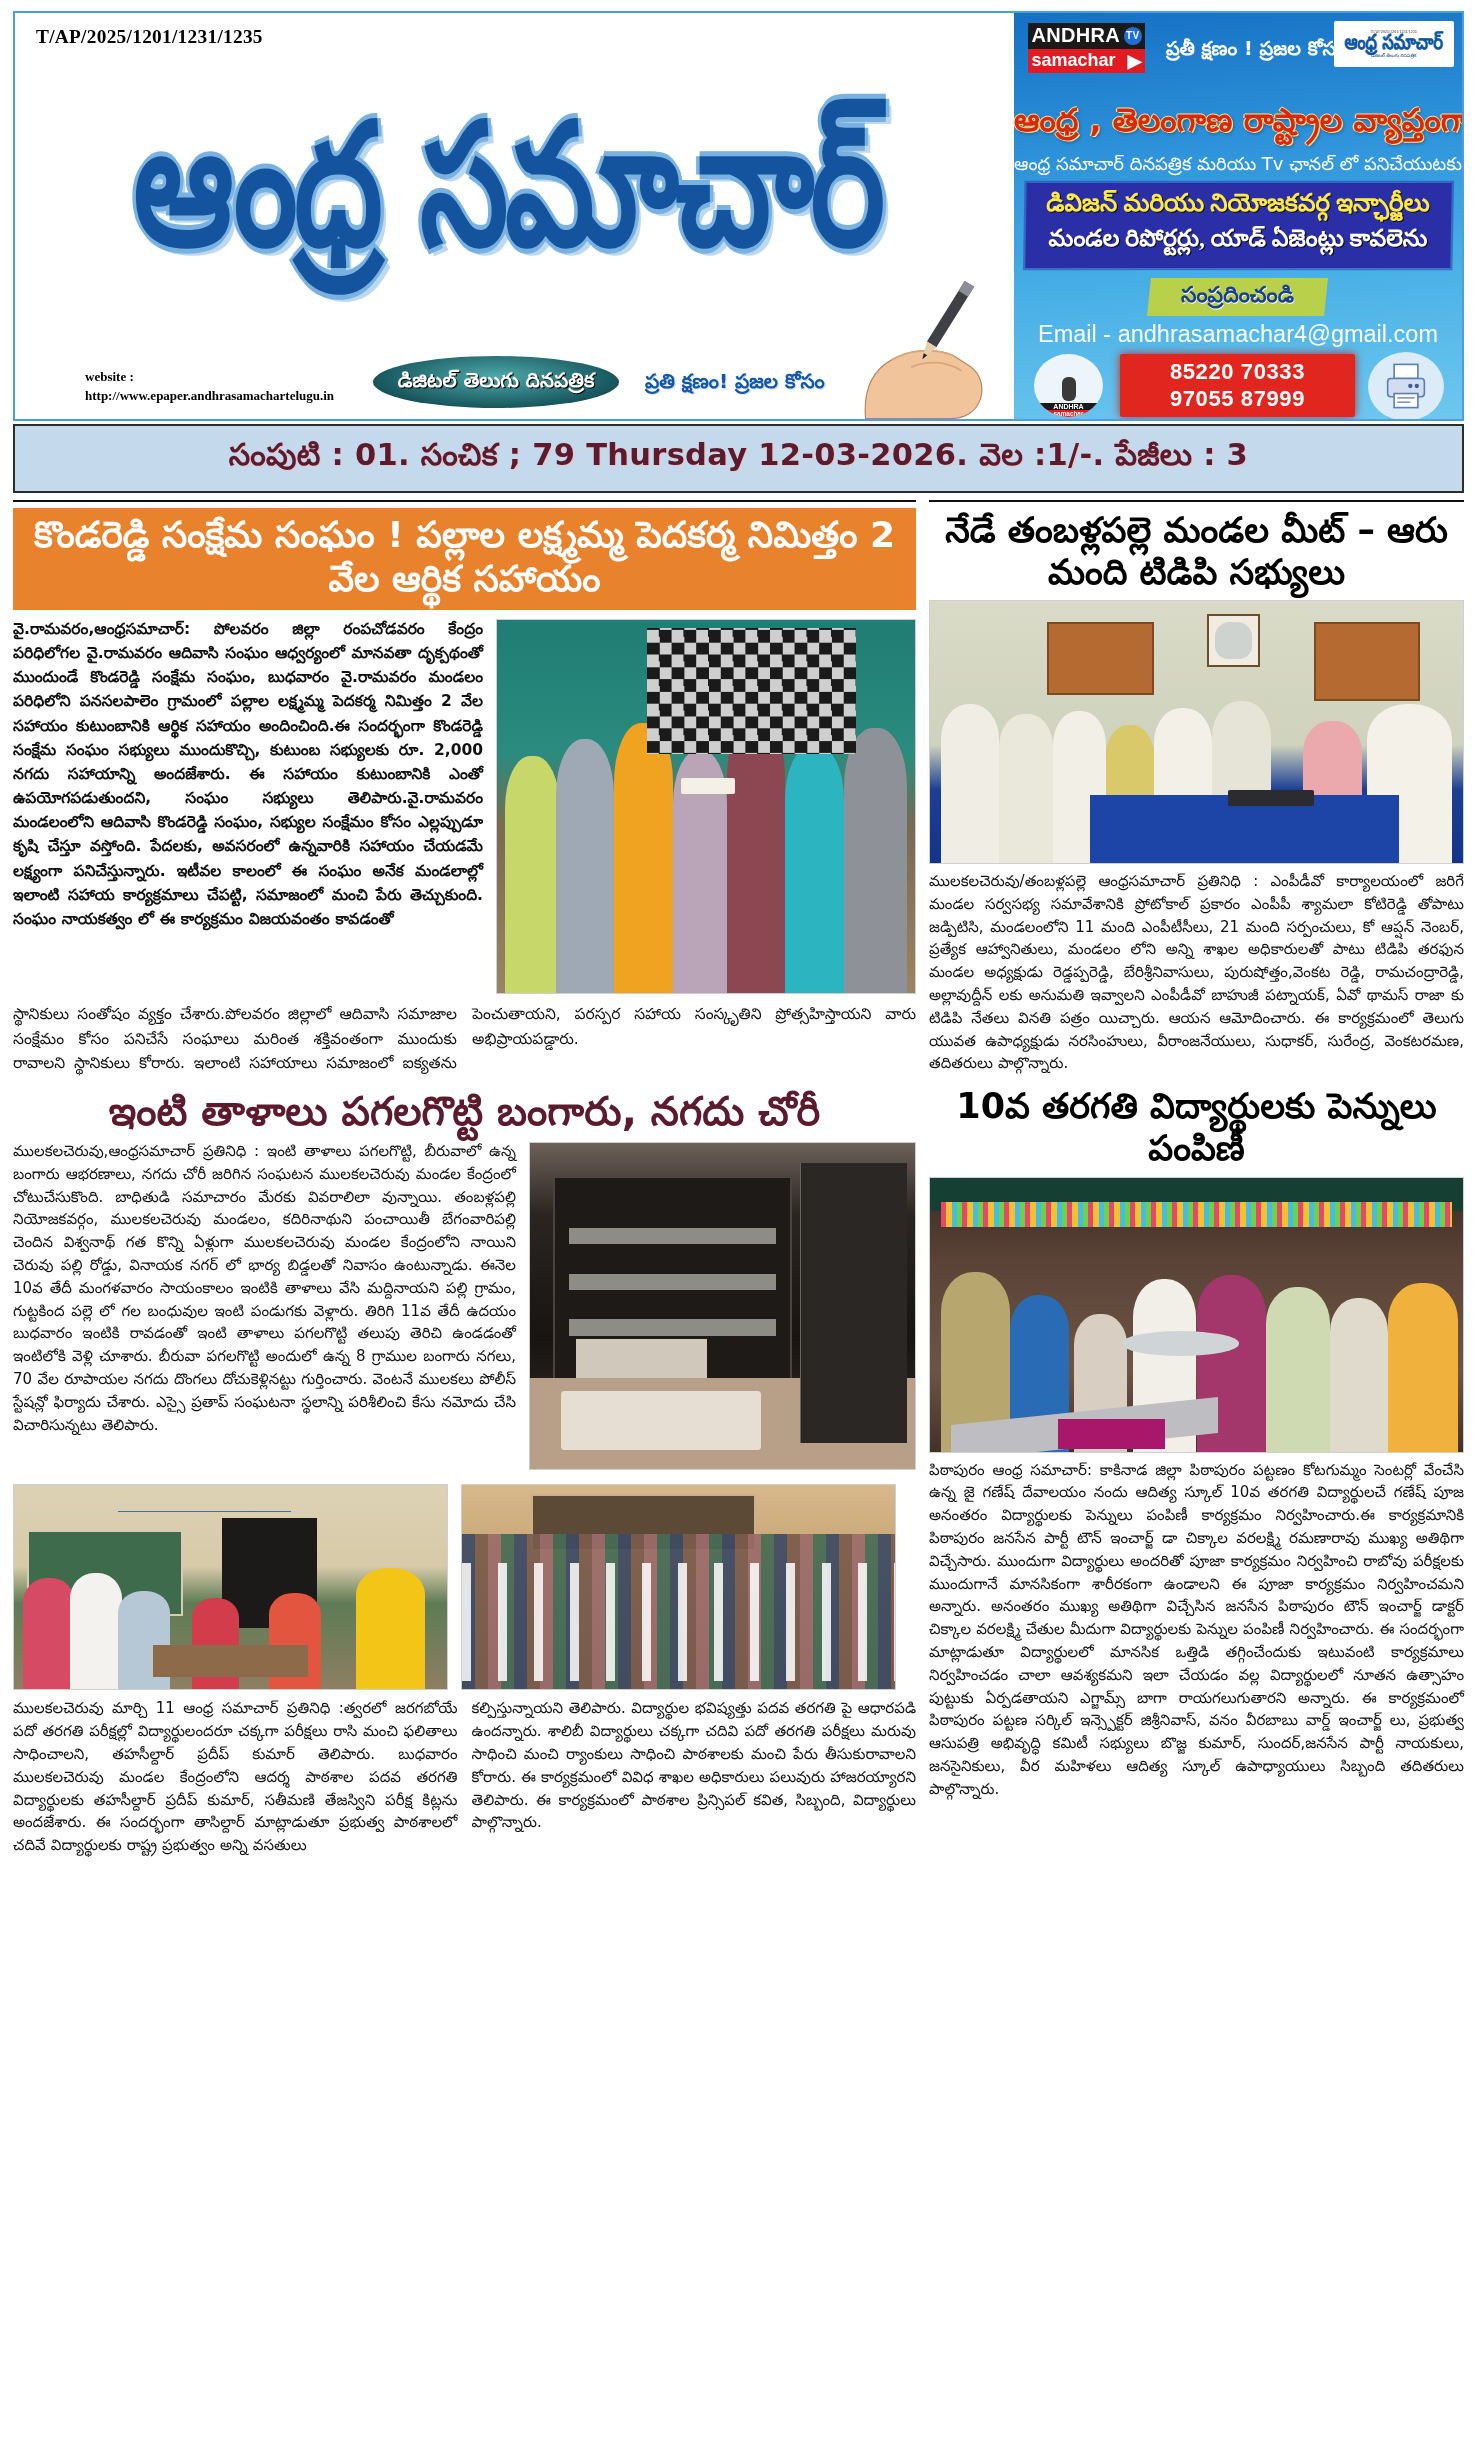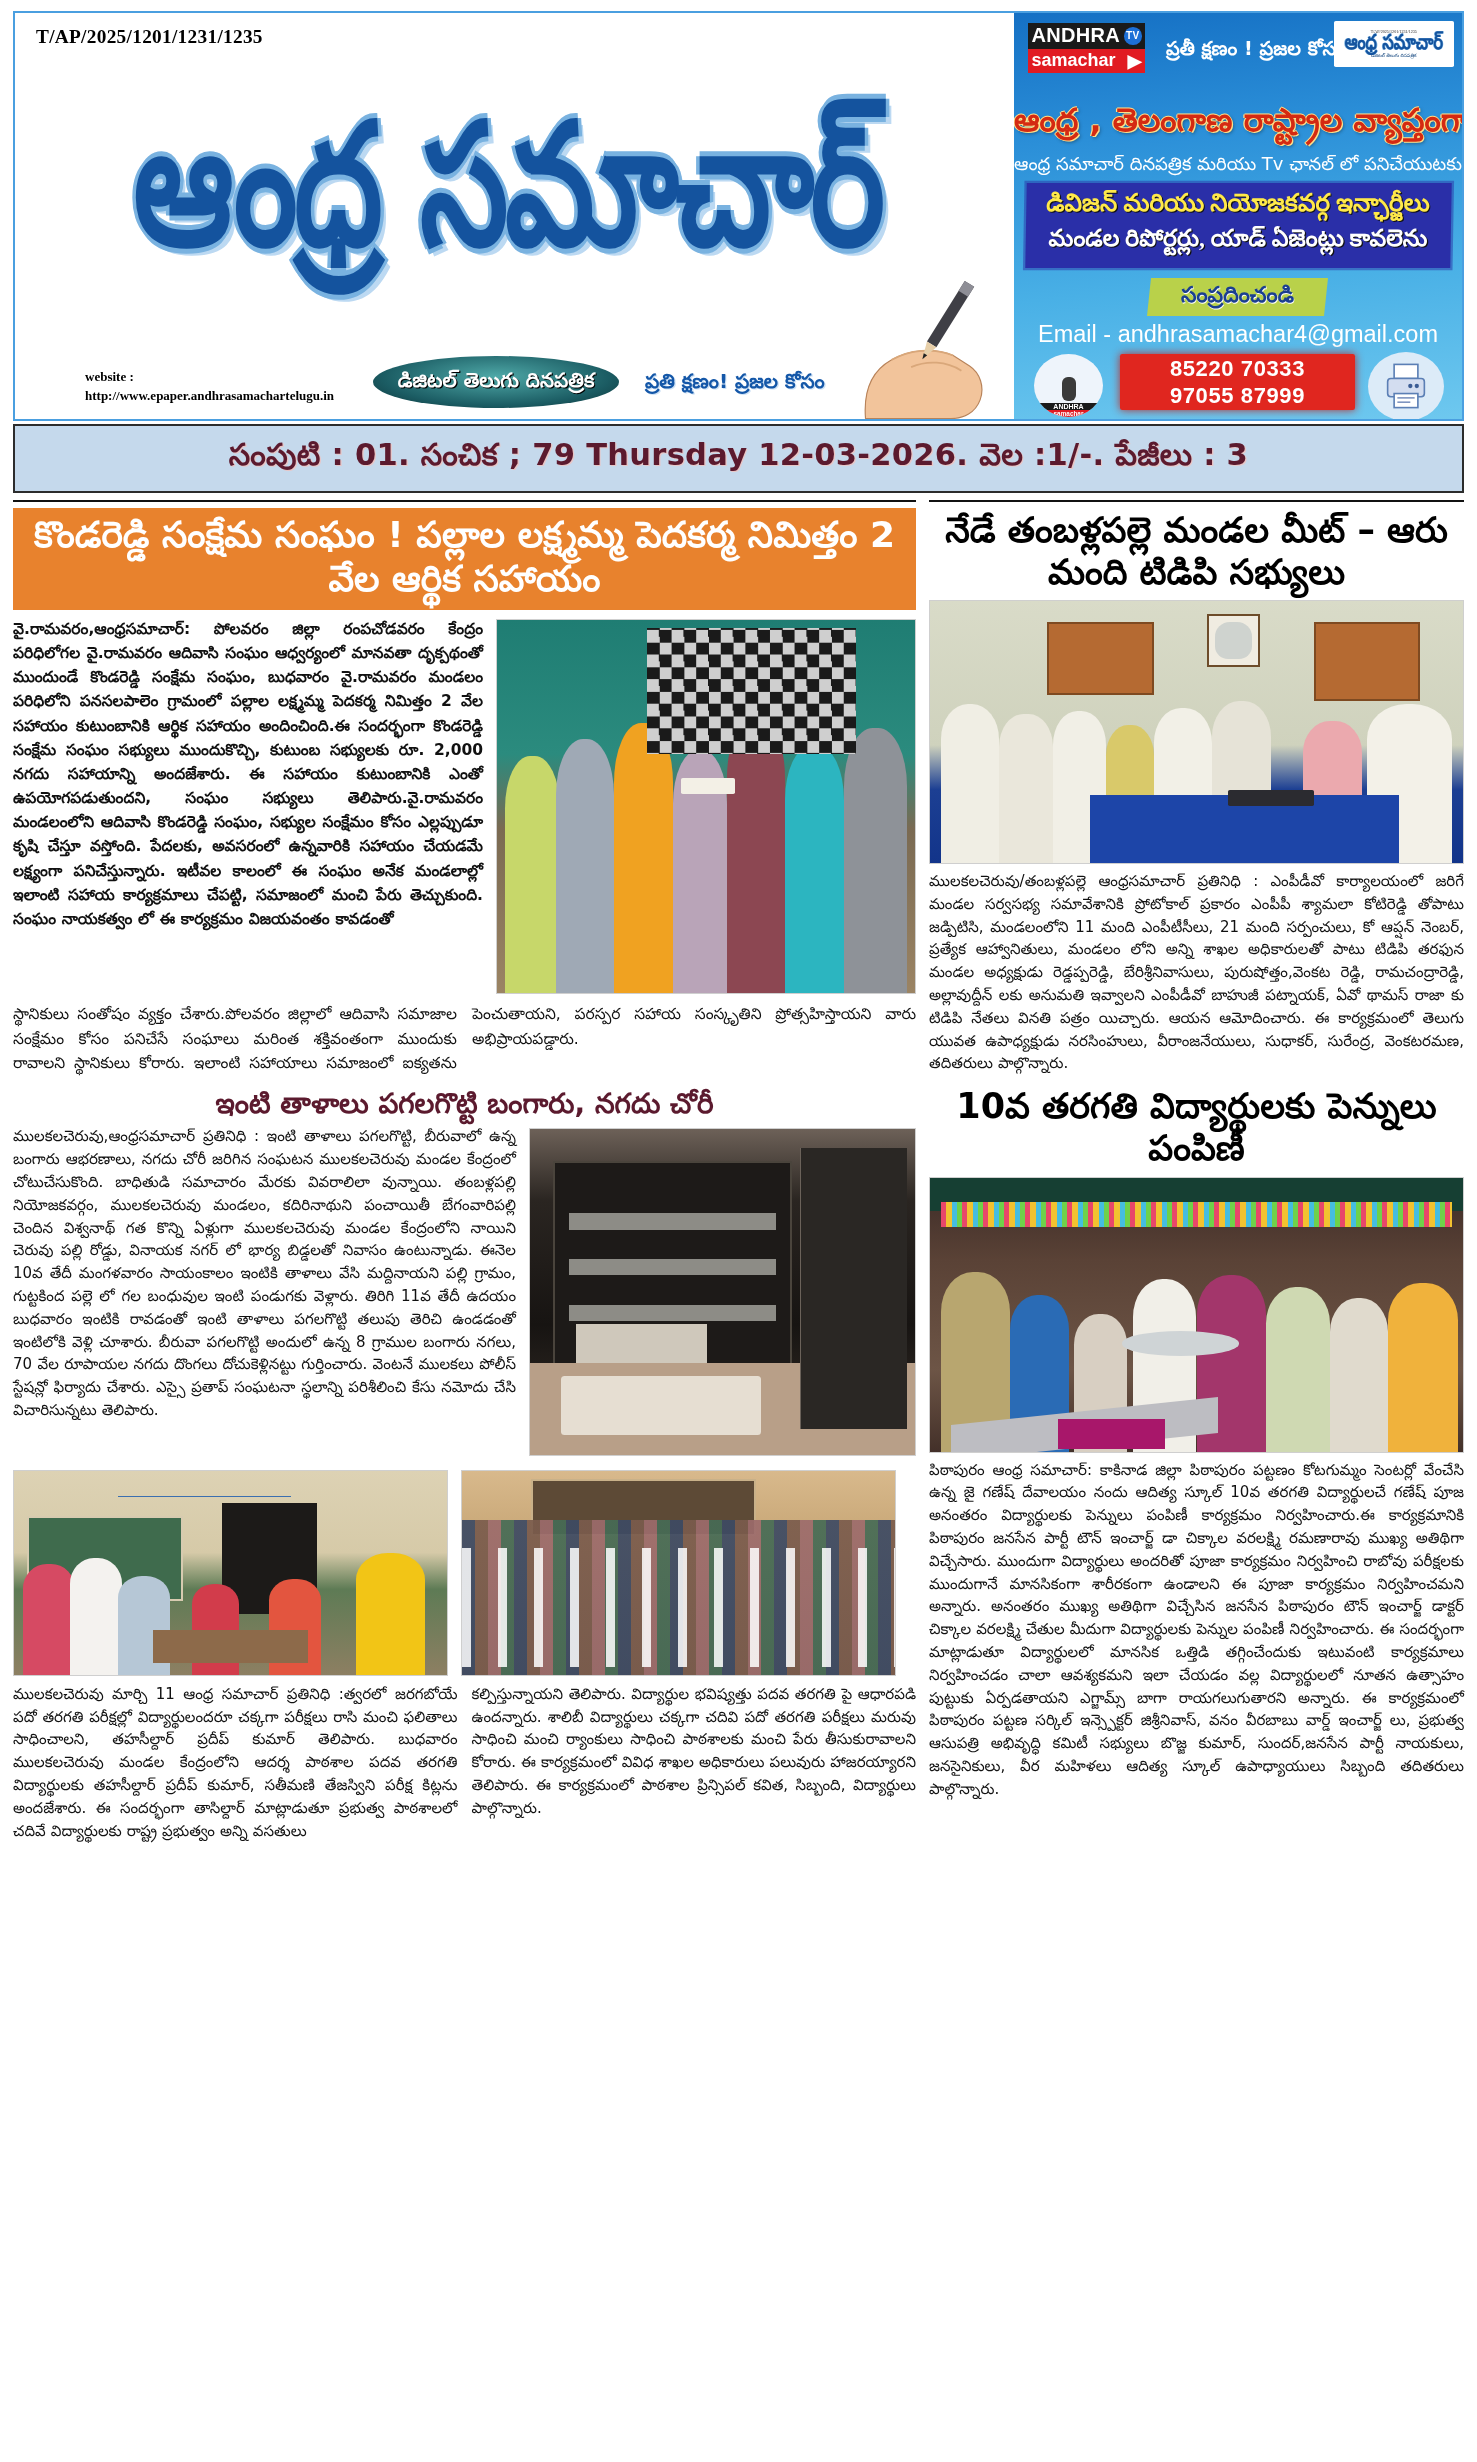--- a/index.html
+++ b/index.html
@@ -231,23 +231,23 @@
   .ad-email {
     position:absolute; left:0;right:0; top:308px;
     text-align:center;
     font-family:"Liberation Sans",sans-serif;
     font-size:23.5px; color:#ffffff;
     white-space:nowrap;
   }
 
   .ad-phones {
     position:absolute; left:106px; top:341px;
-    width:235px; height:56px;
+    width:235px; height:63px;
     background:#e0261f;
-    display:flex;flex-direction:column;align-items:center;justify-content:flex-end;
+    display:flex;flex-direction:column;align-items:center;justify-content:center;
     border-radius:2.3px;
     box-shadow:0 0 8.2px rgba(200,20,10,.85);
   }
   .ad-phones div{
     font-family:"Liberation Sans",sans-serif;
     font-size:22px; font-weight:bold; color:#ffffff; line-height:1.25;
     letter-spacing:0.6px;
   }
 
   .ad-mic {
@@ -325,21 +325,21 @@
 
   .hl-maroon {
     font-family:"DejaVu Sans", sans-serif;
     font-weight: bold;
     font-size: 34px;
     line-height: 1.22;
     color: #5b1a2e;
     text-align: center;
     padding: 3.5px 0 4.7px 0;
   }
-  .hl-maroon.big { font-size: 28px; }
+  .hl-maroon.big { font-size: 40px; }
 
   
   .body-text {
     font-family:"DejaVu Sans", sans-serif;
     font-size: 15.5px;
     line-height: 1.56;
     color: #111;
     text-align: justify;
     hyphens: none;
     word-spacing: 0.3px;

